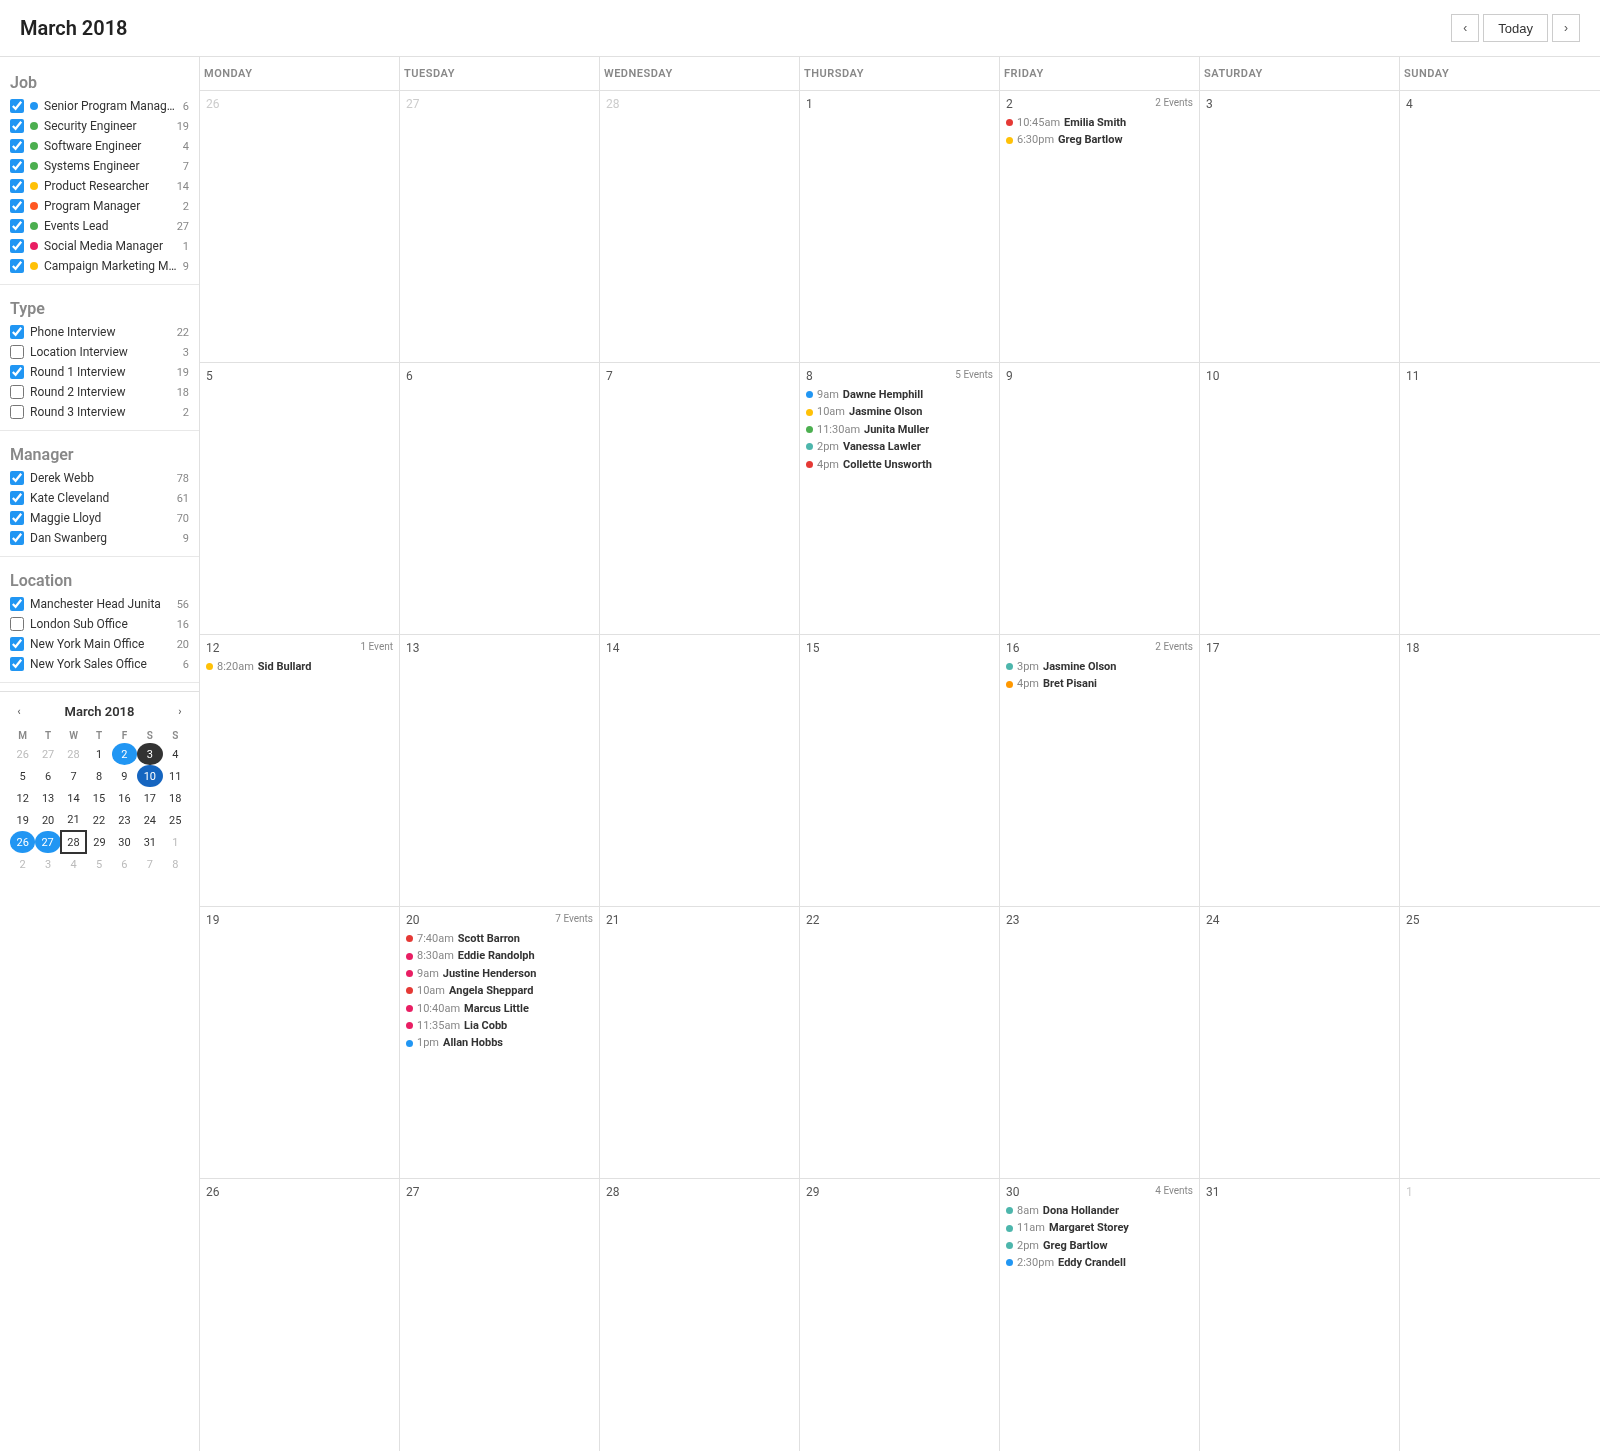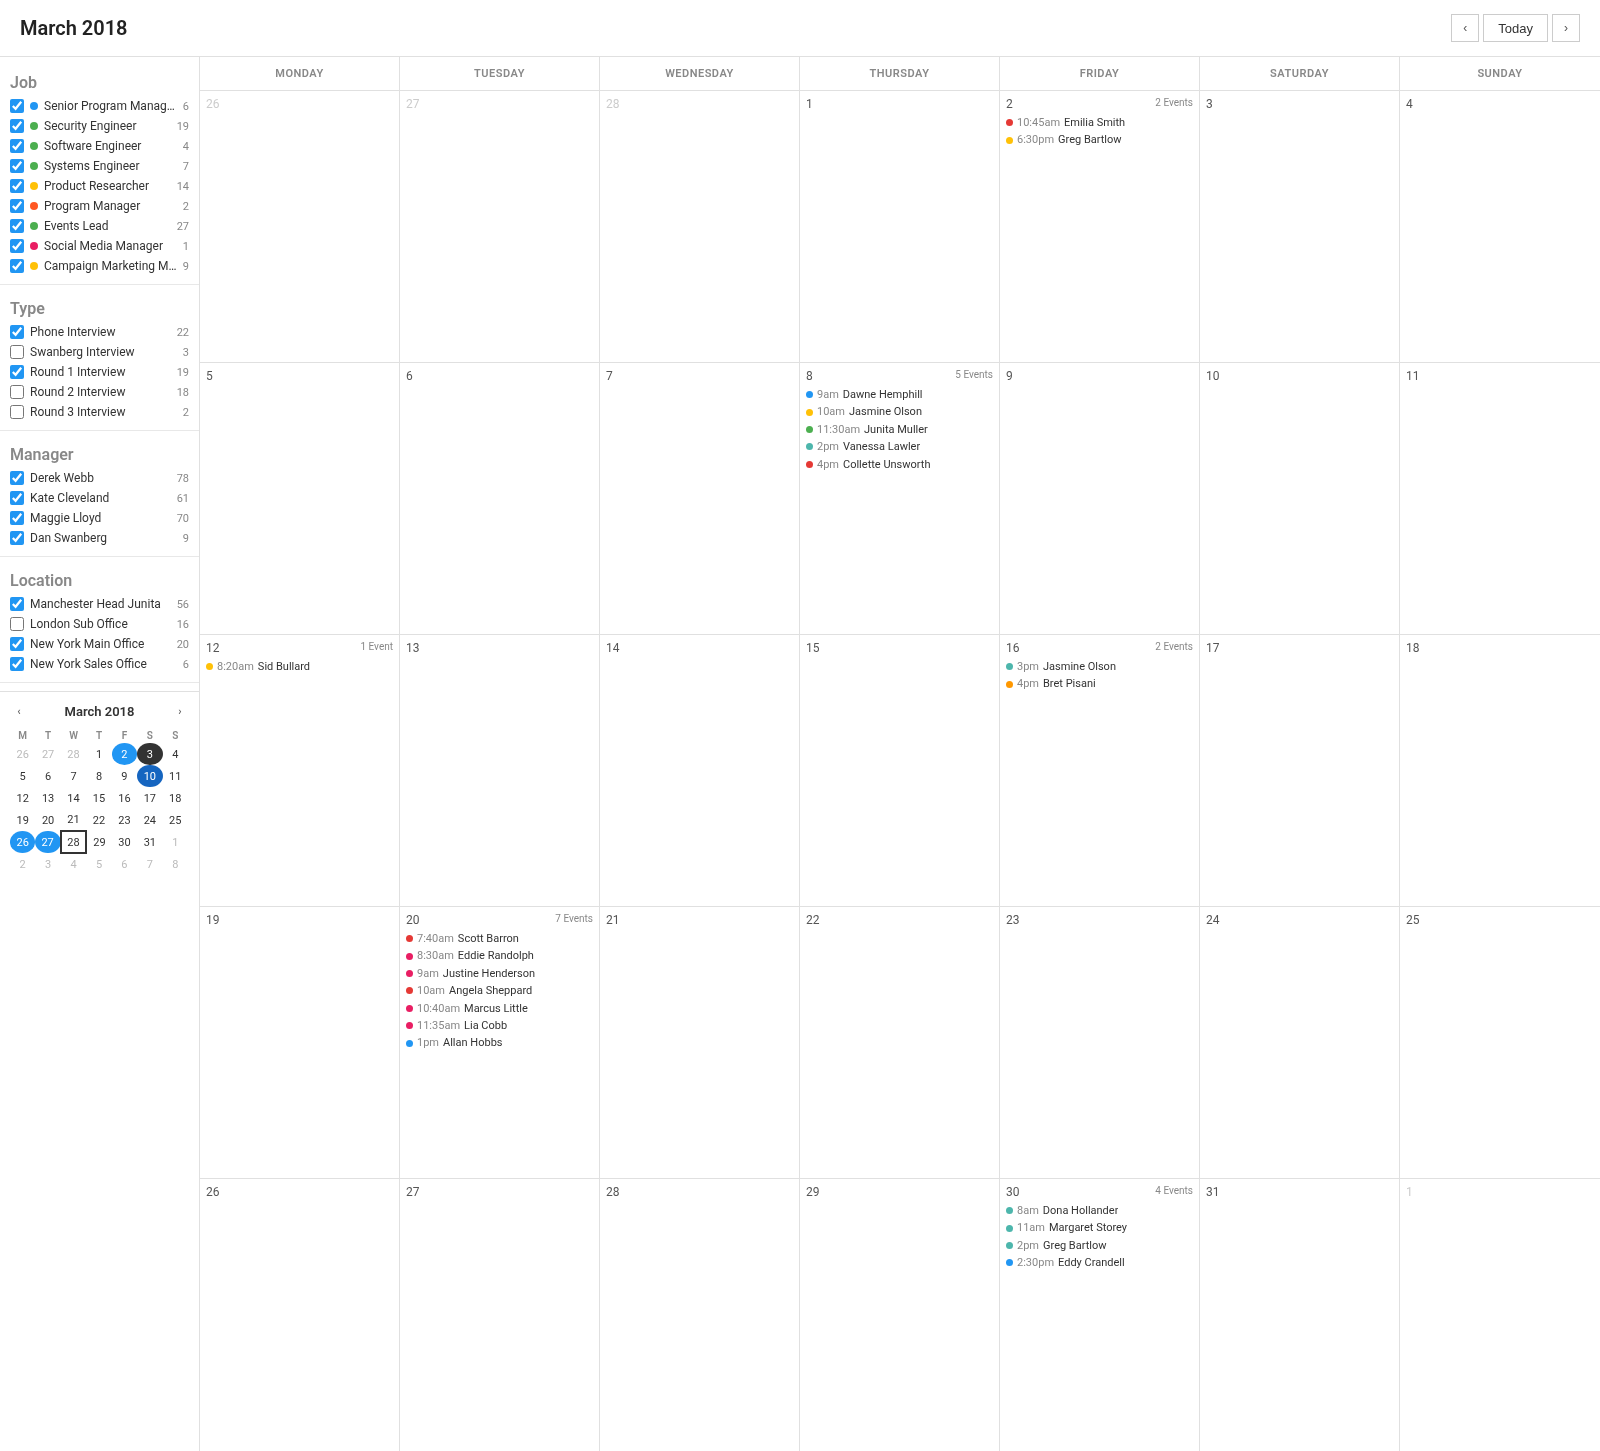--- a/index.html
+++ b/index.html
@@ -34,40 +34,40 @@
     .mini-cal-grid td { font-size: 11px; text-align: center; padding: 2px; cursor: pointer; width: 25px; height: 22px; color: #333; }
     .mini-cal-grid td.other-month { color: #bbb; }
     .mini-cal-grid td.circle-blue { background: #2196F3; color: #fff; border-radius: 50%; }
     .mini-cal-grid td.circle-dark { background: #333; color: #fff; border-radius: 50%; }
     .mini-cal-grid td.circle-outline { border: 2px solid #333; border-radius: 50%; color: #333; }
     .mini-cal-grid td.today-highlight { background: #1565C0; color: #fff; border-radius: 50%; }
     
     .calendar { flex: 1; display: flex; flex-direction: column; overflow: hidden; }
     
     .cal-header-row { display: grid; grid-template-columns: repeat(7, 1fr); border-bottom: 1px solid #e0e0e0; }
-    .cal-header-cell { text-align: center; padding: 10px 4px; font-size: 11px; font-weight: 600; color: #888; letter-spacing: 0.5px; border-right: 1px solid #e0e0e0; }
+    .cal-header-cell { text-align: left; padding: 10px 4px; font-size: 11px; font-weight: 600; color: #888; letter-spacing: 0.5px; border-right: 1px solid #e0e0e0; }
     .cal-header-cell:last-child { border-right: none; }
     
     .cal-body { flex: 1; display: grid; grid-template-rows: repeat(5, 1fr); overflow: hidden; }
     
     .cal-week { display: grid; grid-template-columns: repeat(7, 1fr); border-bottom: 1px solid #e0e0e0; min-height: 150px; }
     .cal-week:last-child { border-bottom: none; }
     
     .cal-day { border-right: 1px solid #e0e0e0; padding: 6px 6px; position: relative; overflow: hidden; }
     .cal-day:last-child { border-right: none; }
     
     .cal-day-header { display: flex; justify-content: space-between; align-items: flex-start; margin-bottom: 4px; }
     .cal-day-num { font-size: 12px; color: #555; font-weight: 400; }
     .cal-day-num.other-month { color: #ccc; }
     .cal-events-count { font-size: 10px; color: #888; white-space: nowrap; }
     
     .cal-event { display: flex; align-items: center; gap: 4px; margin-bottom: 2px; font-size: 11px; line-height: 1.4; }
     .cal-event-dot { width: 7px; height: 7px; border-radius: 50%; flex-shrink: 0; }
     .cal-event-time { color: #888; white-space: nowrap; }
-    .cal-event-name { color: #333; font-weight: 400; white-space: nowrap; overflow: hidden; text-overflow: ellipsis; }
+    .cal-event-name { color: #333; font-weight: 700; white-space: nowrap; overflow: hidden; text-overflow: ellipsis; }
   </style>
 </head>
 <body>
 
 <div class="app-container">
   <div class="header">
     <h1 class="header-title">March 2018</h1>
     <div class="header-nav">
       <button class="nav-btn">‹</button>
       <button class="today-btn">Today</button>
@@ -138,21 +138,21 @@
         </div>
         <div class="sidebar-section">
           <div class="sidebar-section-title">Type</div>
           <div class="sidebar-item">
             <input type="checkbox" checked="" style="">
             <span class="sidebar-item-label">Phone Interview</span>
             <span class="sidebar-item-count">22</span>
           </div>
           <div class="sidebar-item">
             <input type="checkbox" style="">
-            <span class="sidebar-item-label">Swanberg Interview</span>
+            <span class="sidebar-item-label">Location Interview</span>
             <span class="sidebar-item-count">3</span>
           </div>
           <div class="sidebar-item">
             <input type="checkbox" checked="" style="">
             <span class="sidebar-item-label">Round 1 Interview</span>
             <span class="sidebar-item-count">19</span>
           </div>
           <div class="sidebar-item">
             <input type="checkbox" style="">
             <span class="sidebar-item-label">Round 2 Interview</span>

